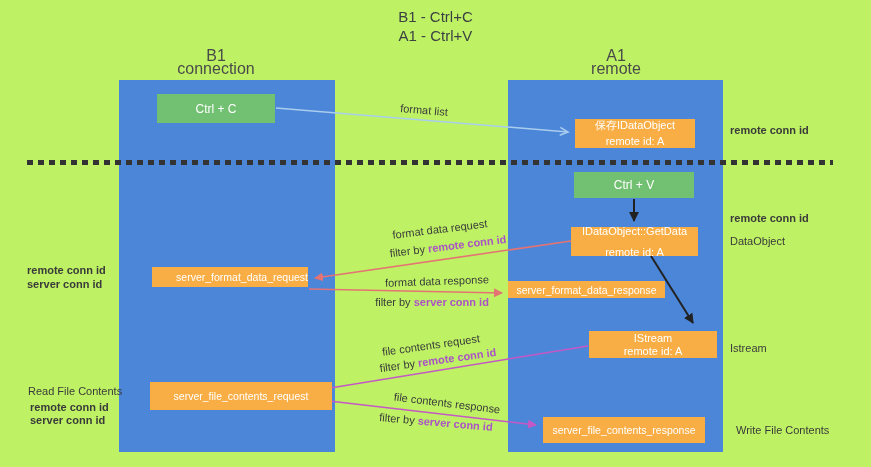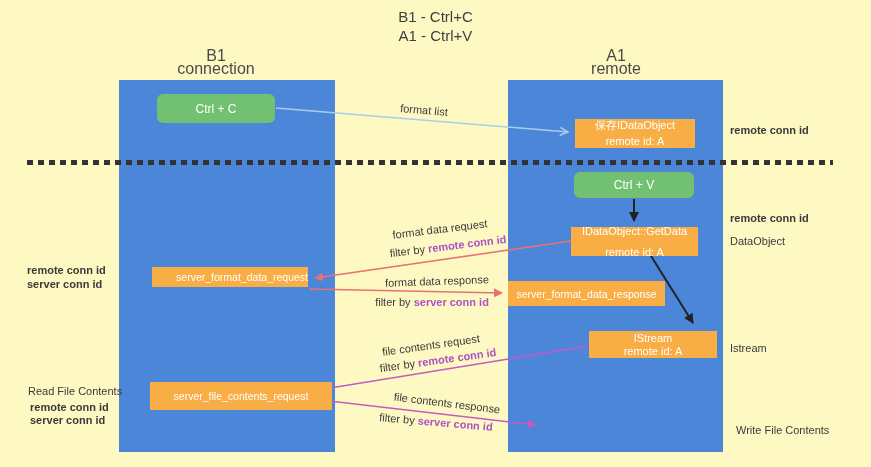--- a/index.html
+++ b/index.html
@@ -1,50 +1,50 @@
 <!DOCTYPE html>
 <html><head>
 <meta charset="utf-8">
 <style>
   * { margin:0; padding:0; box-sizing:border-box; }
   html,body { background:#f8f9fa; }
   body { font-family:"Liberation Sans","DejaVu Sans",sans-serif; }
-  .canvas { position:relative; width:871px; height:467px; background:#fef9c3; overflow:hidden; }
+  .canvas { position:relative; width:871px; height:467px; background:#bef264; overflow:hidden; }
 
   .title { position:absolute; top:7px; left:0; width:871px; text-align:center;
            font-size:15px; line-height:19px; color:#3c4043; }
 
   .lifeline-header { position:absolute; width:160px; text-align:center;
                      font-size:16px; line-height:13px; color:#4a4a4a; }
   .lifeline-header.b1 { left:136px; top:49px; }
   .lifeline-header.a1 { left:536px; top:49px; }
 
   .lifeline { position:absolute; top:80px; height:372px; background:#4c86d9; z-index:1; }
   .lifeline.b1 { left:119px; width:216px; }
   .lifeline.a1 { left:508px; width:215px; }
 
   .arrows { position:absolute; left:0; top:0; z-index:2; pointer-events:none; }
 
   .dashline { position:absolute; left:27px; top:160px; width:806px; height:5px; z-index:3;
               background:repeating-linear-gradient(90deg,#333 0 6px,transparent 6px 11px); }
 
   .node { position:absolute; z-index:4; display:flex; flex-direction:column;
           align-items:center; justify-content:center; text-align:center; color:#fff; }
-  .node.green  { background:#72c072; font-size:12px;border-radius:6px; }
+  .node.green  { background:#72c072; font-size:12px; }
   .node.orange { background:#f9ae45; }
   .node .l1, .node .l2 { display:block; font-size:11px; line-height:13px; }
   .node.single { font-size:10.5px; }
 
   .ctrl-c { left:157px; top:94px;  width:118px; height:29px; }
   .ctrl-v { left:574px; top:172px; width:120px; height:26px; }
   .save-obj  { left:575px; top:119px; width:120px; height:29px;justify-content:space-between; }
   .getdata   { left:571px; top:227px; width:127px; height:29px;gap:8px; }
   .istream-b { left:589px; top:331px; width:128px; height:27px; }
   .fmt-req  { left:152px; top:267px; width:156px; height:20px;align-items:flex-end; }
-  .fmt-res  { left:508px; top:281px; width:157px; height:25px; }
+  .fmt-res  { left:508px; top:281px; width:157px; height:17px; }
   .file-req { left:150px; top:382px; width:182px; height:28px; }
   .file-res { left:543px; top:417px; width:162px; height:26px; }
 
   .alabel { position:absolute; z-index:5; width:170px; text-align:center;
             font-size:11px; line-height:13px; color:#3a3a3a; white-space:nowrap; }
   .purple { color:#ab53c6; font-weight:bold; }
   .greent { color:#4caf50; font-weight:bold; }
 
   .side { position:absolute; z-index:5; font-size:11px; line-height:13px;
           color:#3a3a3a; white-space:nowrap; }
@@ -118,20 +118,23 @@
   </div>
   <div class="node orange single fmt-req">
     <span>server_format_data_request</span>
   </div>
   <div class="node orange single fmt-res">
     <span>server_format_data_response</span>
   </div>
   <div class="node orange single file-req">
     <span>server_file_contents_request</span>
   </div>
+  <div class="node orange single file-res">
+    <span>server_file_contents_response</span>
+  </div>
 
   <div class="alabel" style="left:339px; top:104px; transform:rotate(5deg);">format list</div>
 
   <div class="alabel" style="left:355px; top:223px; transform:rotate(-7deg);">format data request</div>
   <div class="alabel" style="left:363px; top:240px; transform:rotate(-7deg);">
     <span>filter by</span>
     <span class="purple">remote conn id</span>
   </div>
 
   <div class="alabel" style="left:352px; top:275px; transform:rotate(-2deg);">format data response</div>

